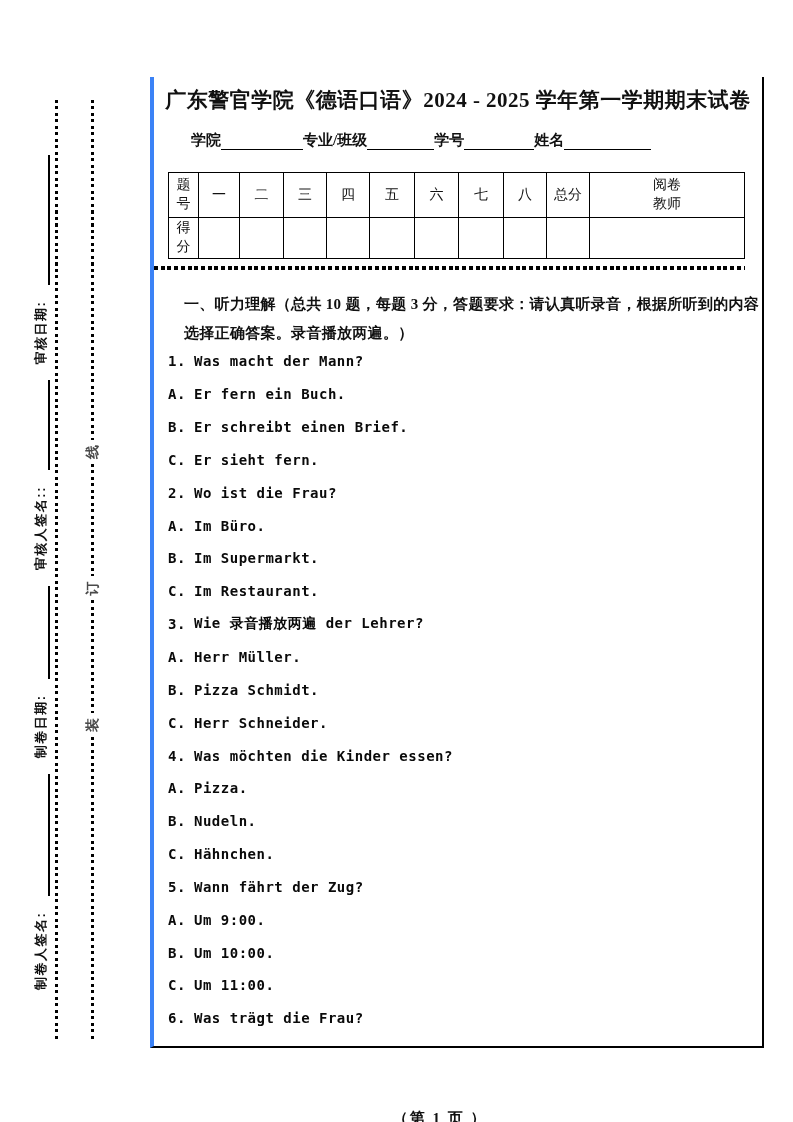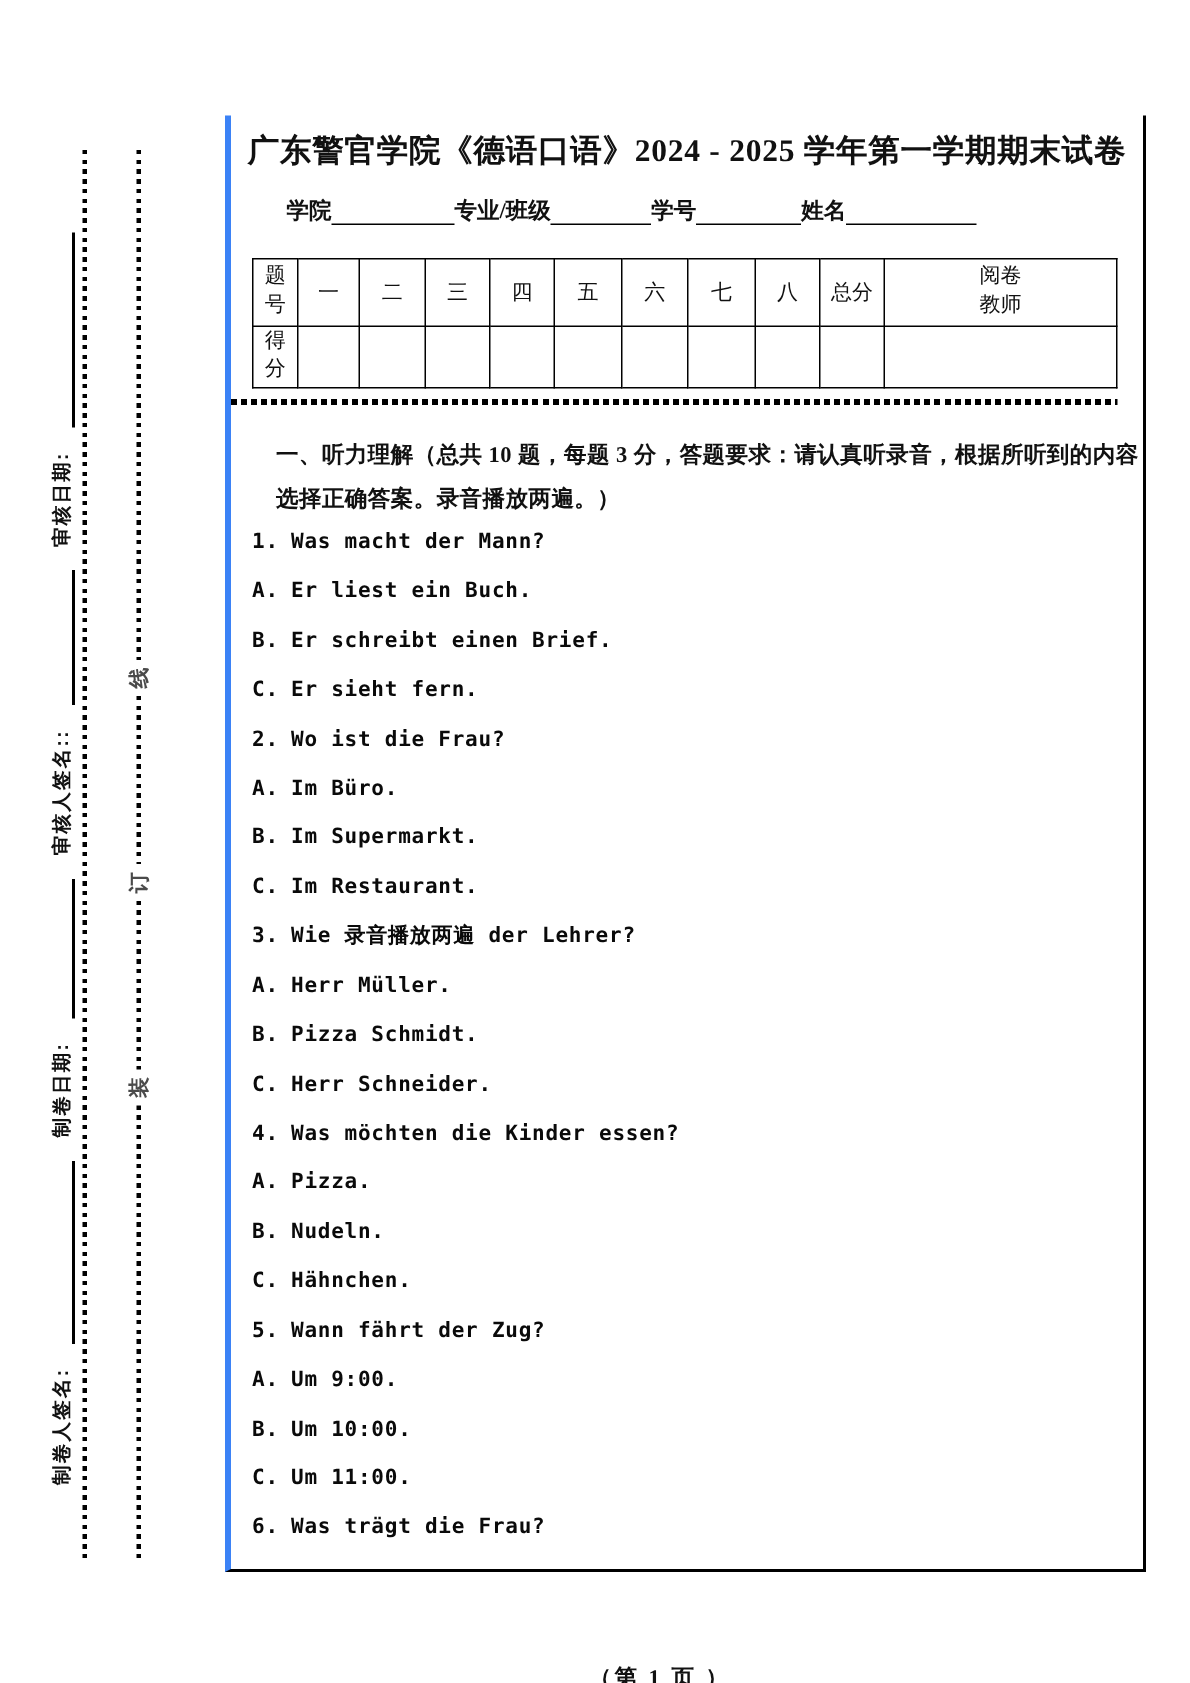--- a/index.html
+++ b/index.html
@@ -192,21 +192,21 @@
 
   <div class="section-heading">一、听力理解（总共 10 题，每题 3 分，答题要求：请认真听录音，根据所听到的内容选择正确答案。录音播放两遍。）</div>
 
   <div class="questions">
     <div class="q-line">
         <span class="q-num">1.</span>
         <span>Was macht der Mann?</span>
       </div>
     <div class="q-line">
         <span class="q-num">A.</span>
-        <span>Er liest ein Buch.</span>
+        <span>Er fern ein Buch.</span>
       </div>
     <div class="q-line">
         <span class="q-num">B.</span>
         <span>Er schreibt einen Brief.</span>
       </div>
     <div class="q-line">
         <span class="q-num">C.</span>
         <span>Er sieht fern.</span>
       </div>
     <div class="q-line">

